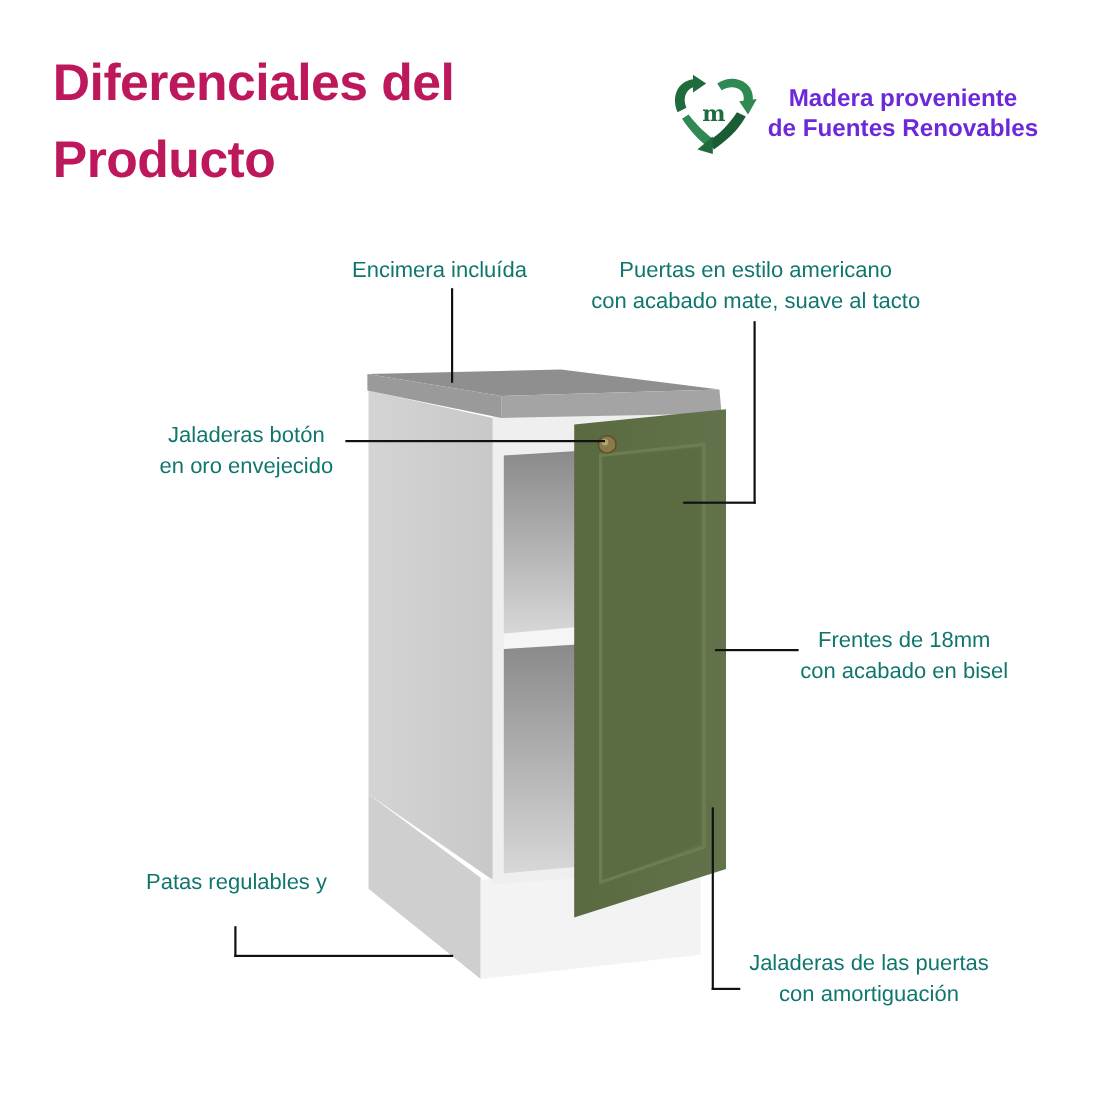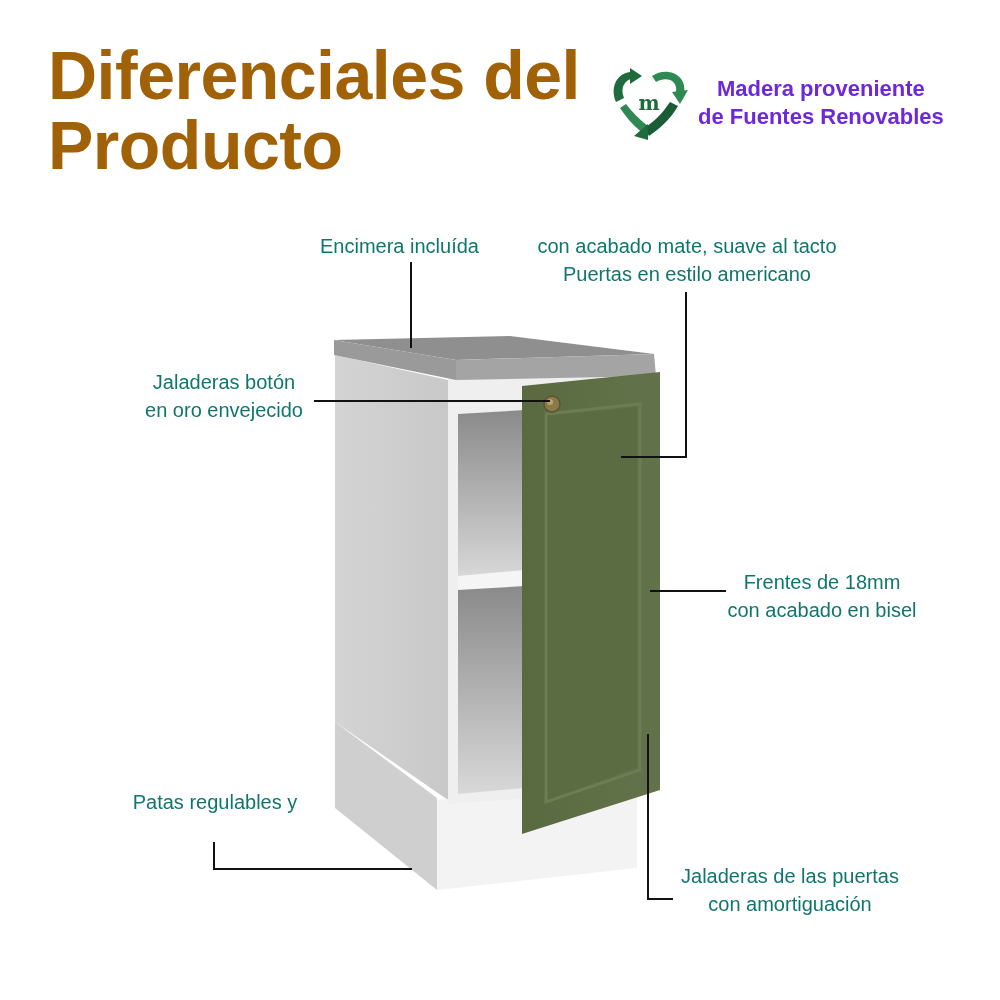--- a/index.html
+++ b/index.html
@@ -1,19 +1,19 @@
 <!DOCTYPE html>
 <html><head>
 <meta charset="utf-8">
 <style>
   html, body { margin:0; padding:0; }
   body { width:1000px; height:1000px; background:#ffffff; position:relative; overflow:hidden;
          font-family:"Liberation Sans", sans-serif; color:#2b2b2b; }
-  .title { position:absolute; left:48px; top:40px; font-weight:700; font-size:68px; line-height:70px;
-           color:#a16207; letter-spacing:-0.5px; margin:0; }
+  .title { position:absolute; left:48px; top:40px; font-weight:700; font-size:47px; line-height:70px;
+           color:#be185d; letter-spacing:-0.5px; margin:0; }
   .badge { position:absolute; left:608px; top:66px; display:flex; align-items:center; }
   .badge svg { width:82px; height:74px; }
   .badge-text { margin-left:8px; font-weight:700; font-size:22px; line-height:28px; color:#6d28d9;text-align:center; }
   .label { position:absolute; font-size:20px; line-height:28px; color:#0f766e; text-align:center; white-space:nowrap; }
   .line { position:absolute; background:#111; }
   .scene { position:absolute; left:0; top:0; width:1000px; height:1000px; }
 </style>
 </head>
 <body>
 
@@ -94,24 +94,24 @@
 <div class="line" style="left:650px;top:590px;width:76px;height:2px;"></div>
 <div class="line" style="left:213px;top:842px;width:2px;height:28px;"></div>
 <div class="line" style="left:213px;top:868px;width:199px;height:2px;"></div>
 <div class="line" style="left:647px;top:734px;width:2px;height:166px;"></div>
 <div class="line" style="left:647px;top:898px;width:26px;height:2px;"></div>
 
 <div class="label" style="left:320px;top:232px;">
   <div>Encimera incluída</div>
 </div>
 <div class="label" style="left:514px;top:232px;width:346px;">
+  <div>Puertas en estilo americano</div>
   <div>con acabado mate, suave al tacto</div>
-  <div>Puertas en estilo americano</div>
 </div>
-<div class="label" style="left:132px;top:368px;width:184px;">
+<div class="label" style="left:132px;top:382px;width:184px;">
   <div>Jaladeras botón</div>
   <div>en oro envejecido</div>
 </div>
 <div class="label" style="left:712px;top:568px;width:220px;">
   <div>Frentes de 18mm</div>
   <div>con acabado en bisel</div>
 </div>
 <div class="label" style="left:118px;top:788px;width:194px;">
   <div>Patas regulables y</div>
 </div>

